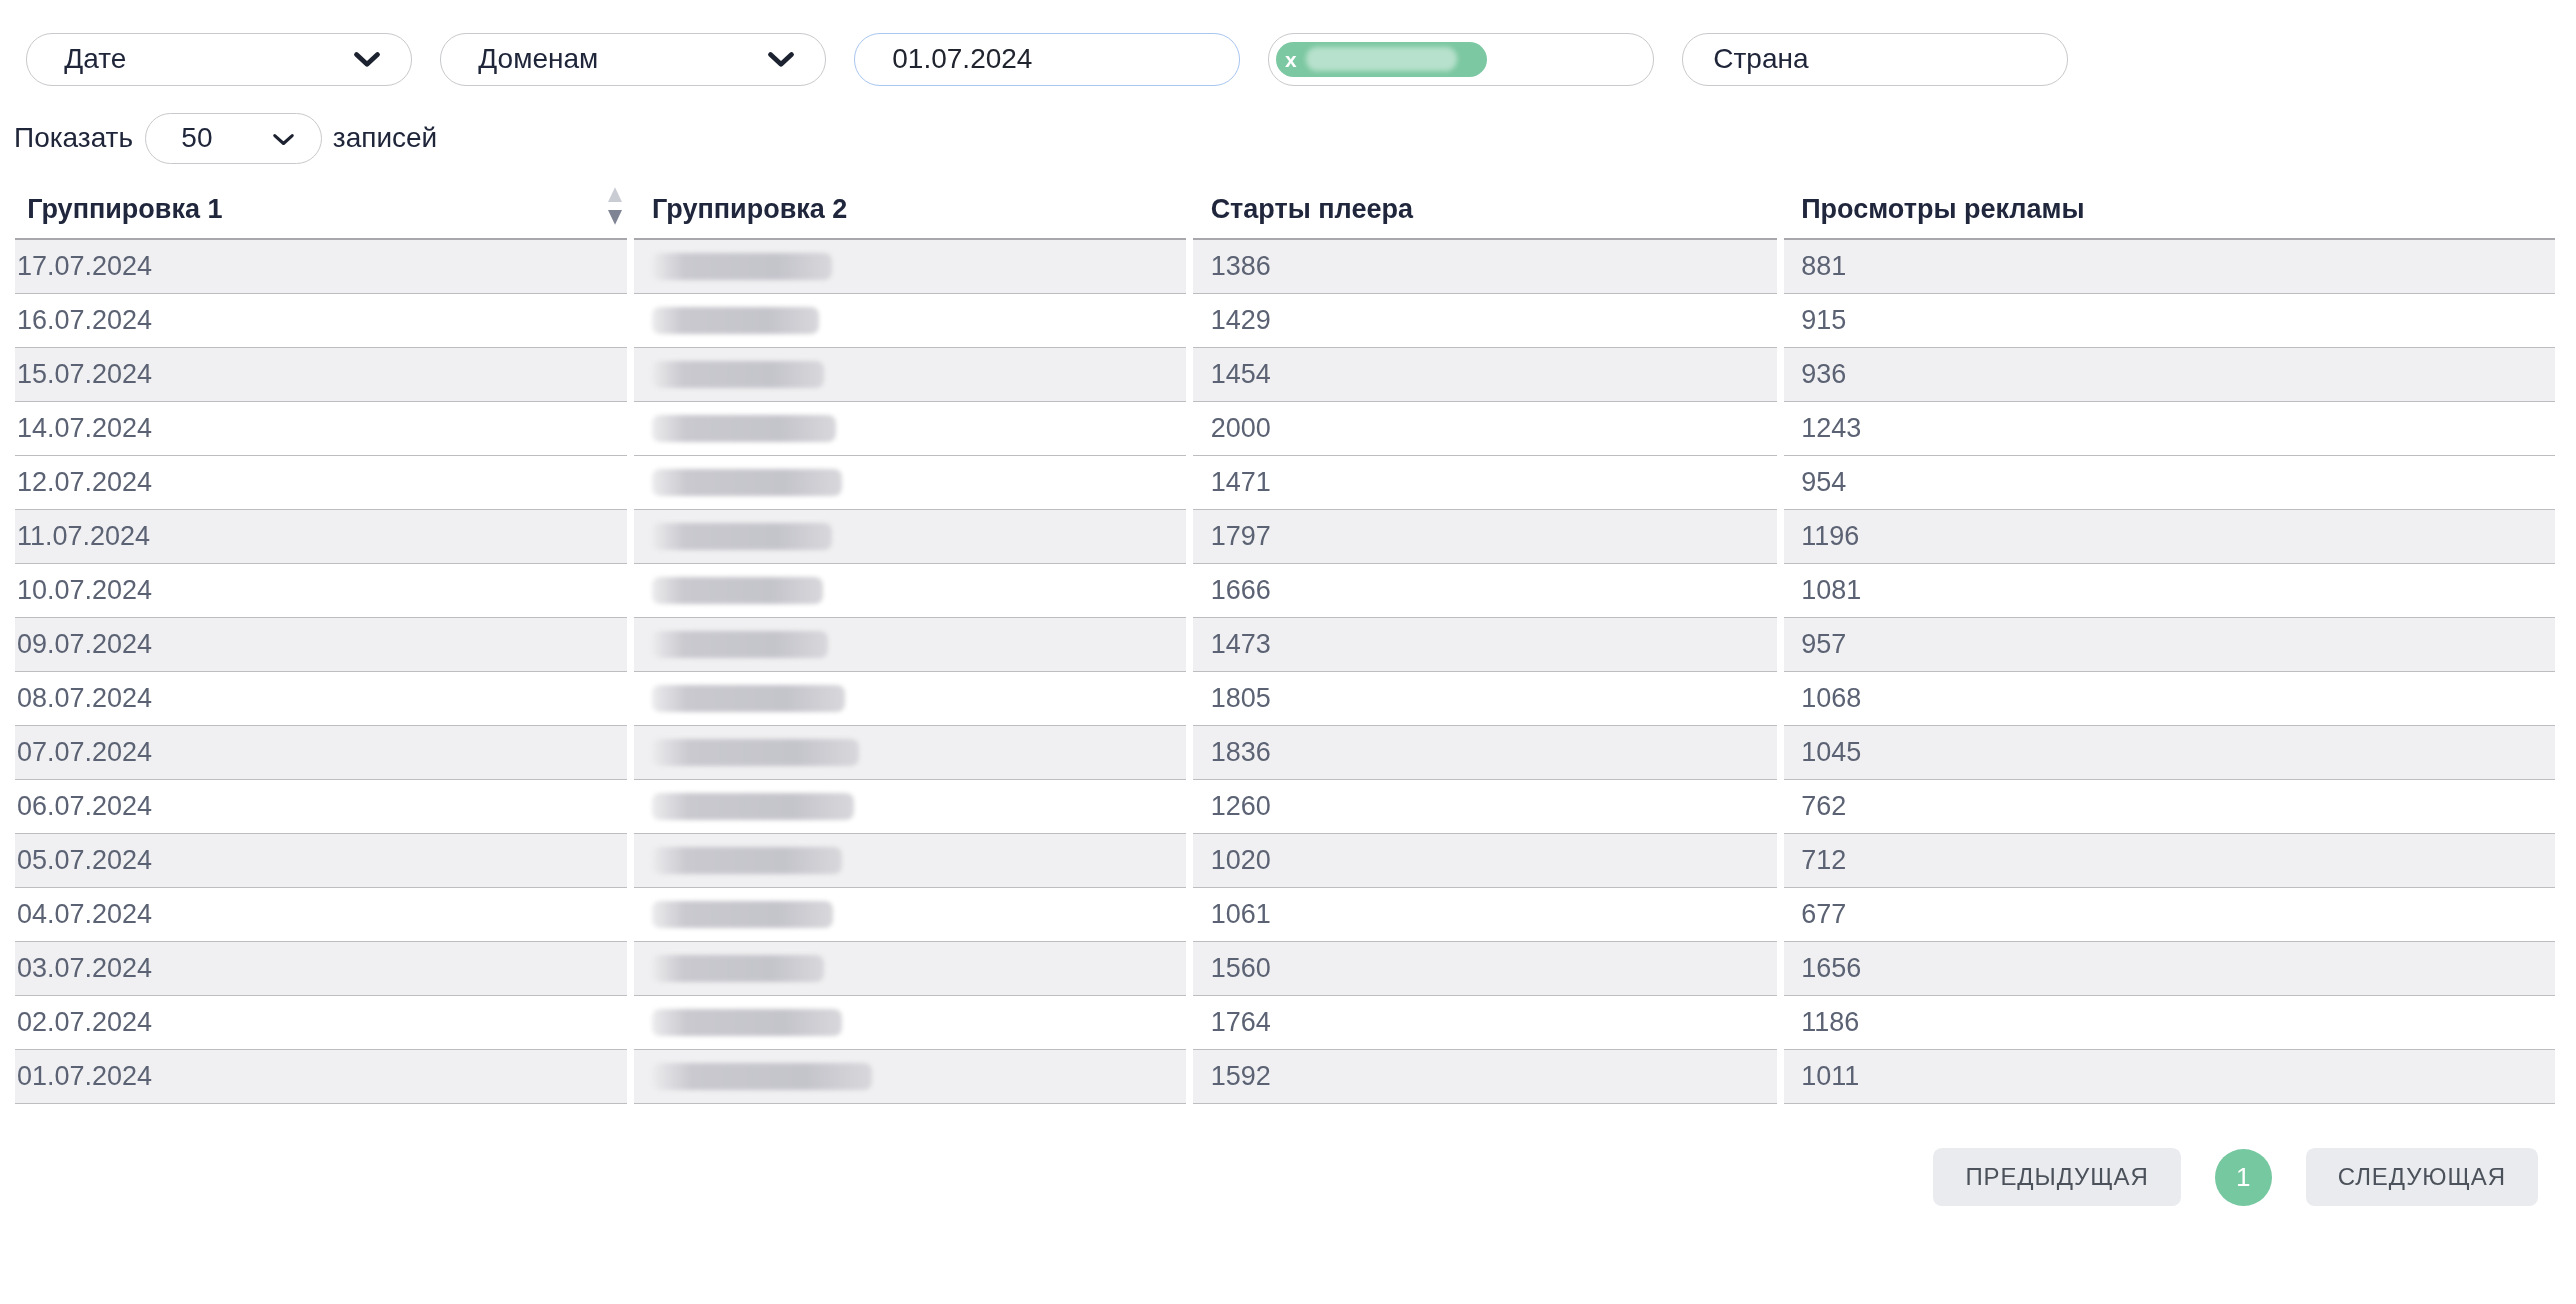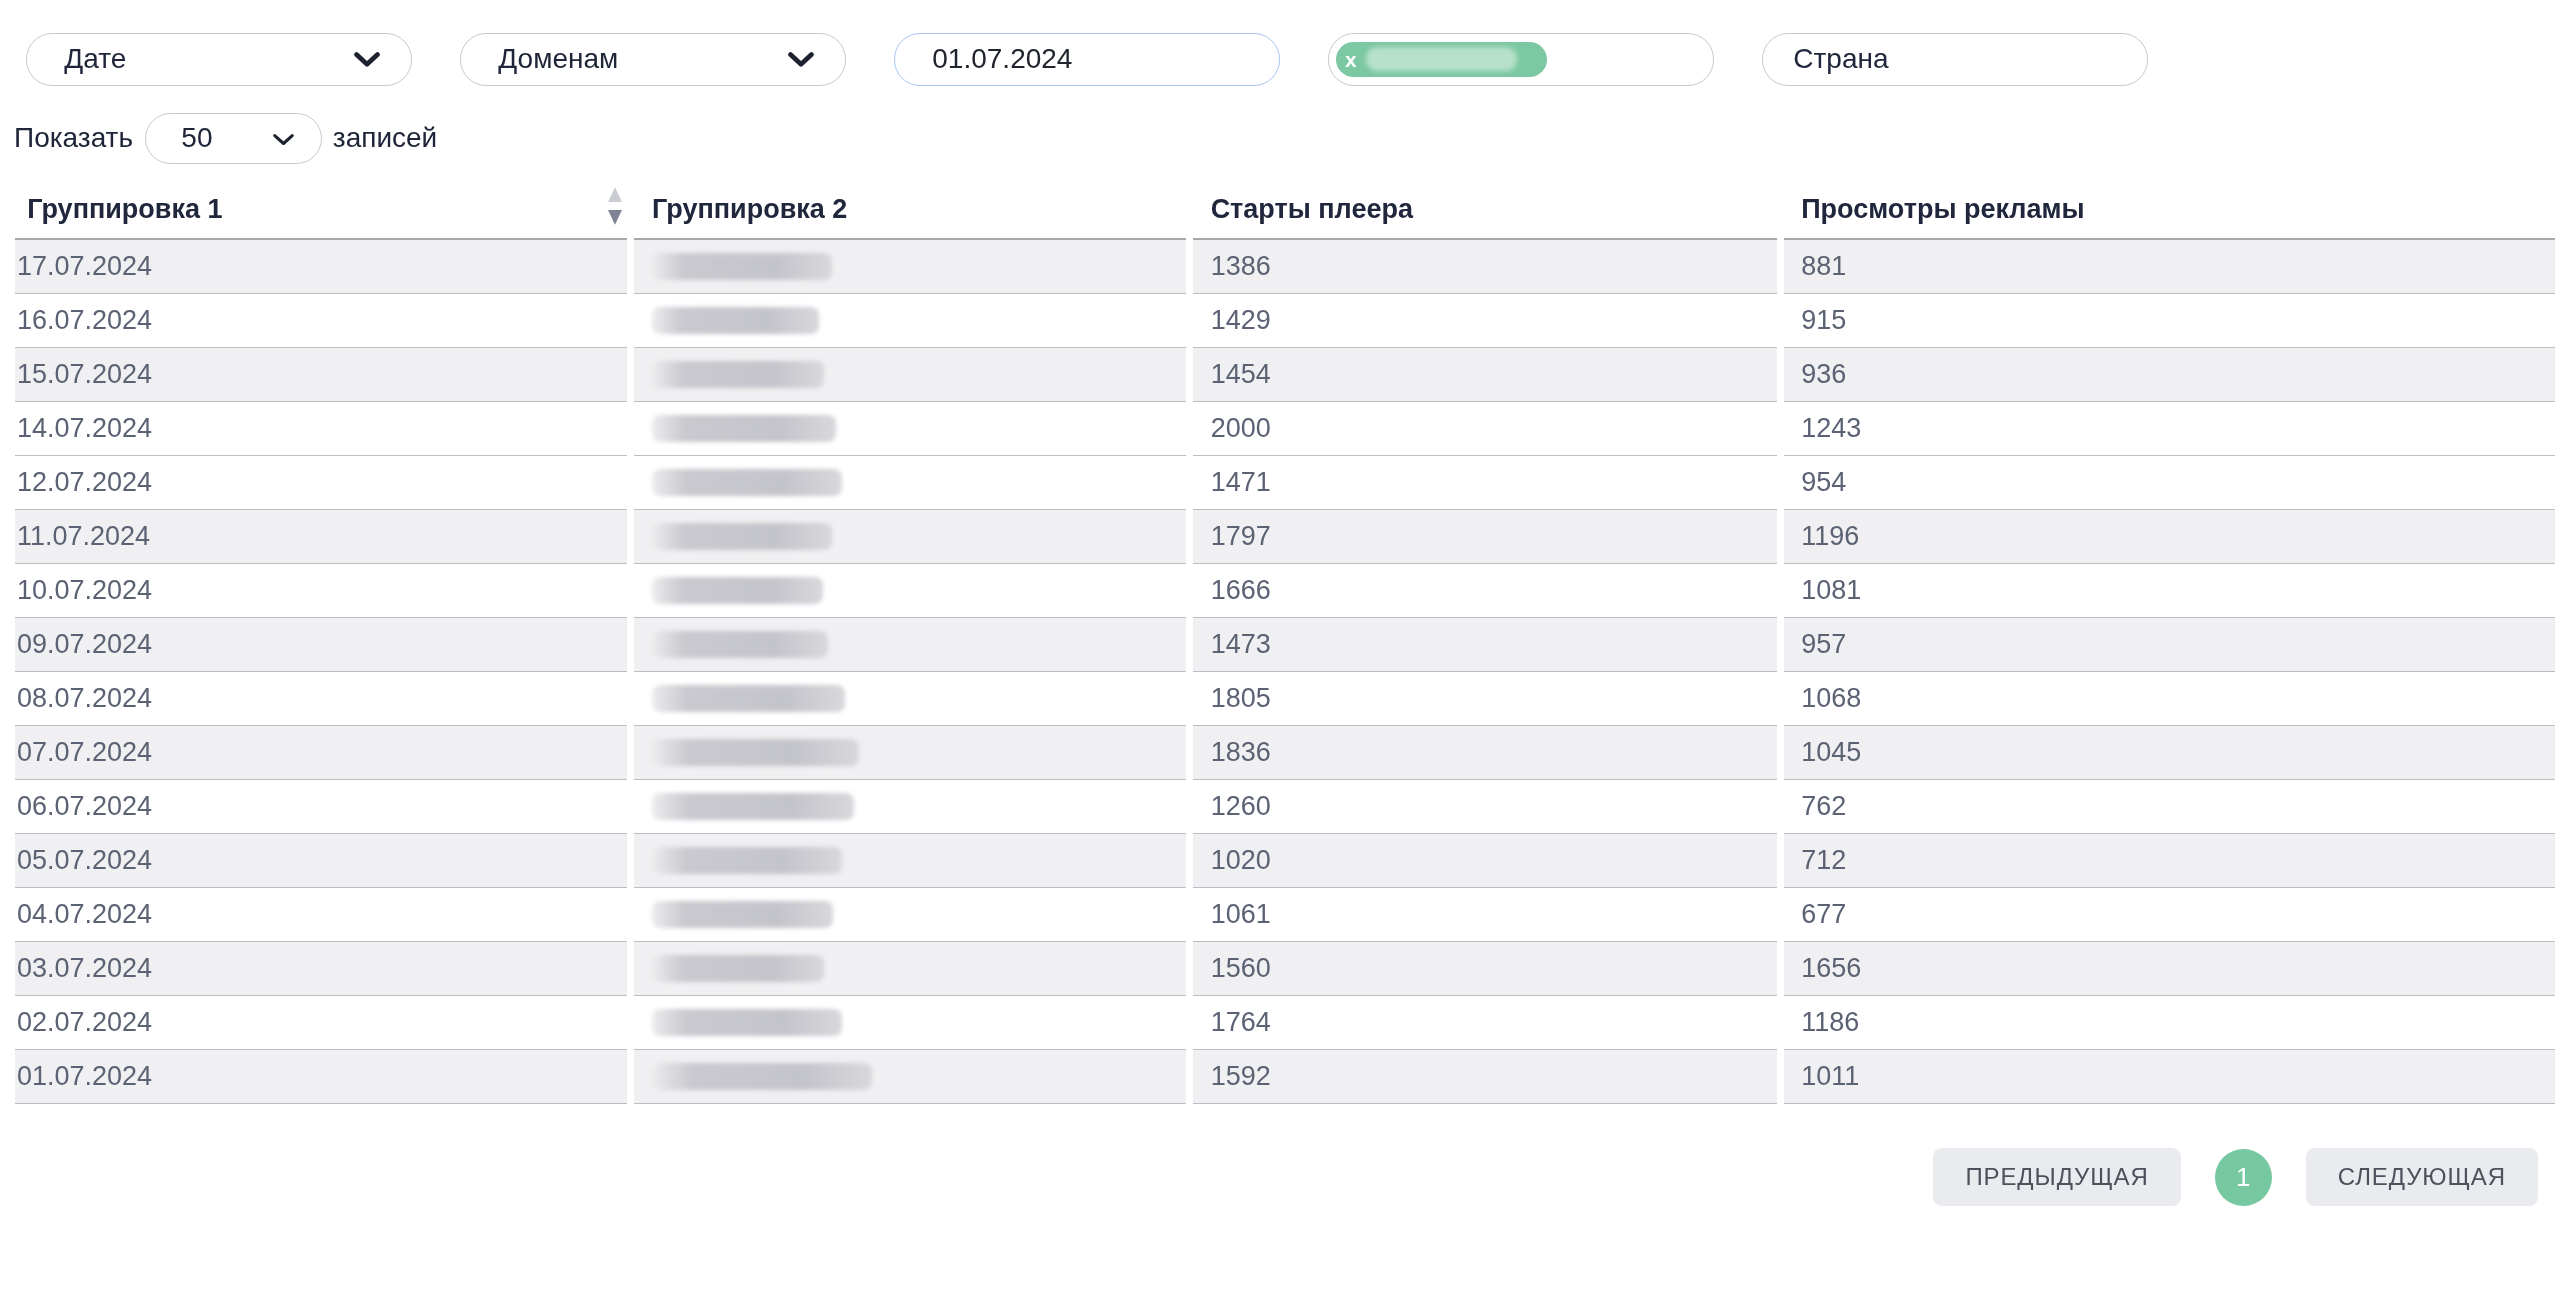--- a/index.html
+++ b/index.html
@@ -6,21 +6,21 @@
   html, body { width: 2576px; height: 1304px; background: #ffffff; overflow: hidden; }
   body {
     font-family: "Liberation Sans", "DejaVu Sans", sans-serif;
     color: #232a3f;
     padding: 0 14px;
   }
 
   
   .filters-row {
     display: flex;
-    gap: 48px;
+    gap: 28px;
     margin: 32.5px 0 0 12.3px;
   }
   .pill {
     height: 53px;
     width: 386px;
     border: 1.8px solid #c8c9cc;
     border-radius: 26px;
     background: #fff;
     display: flex;
     align-items: center;

